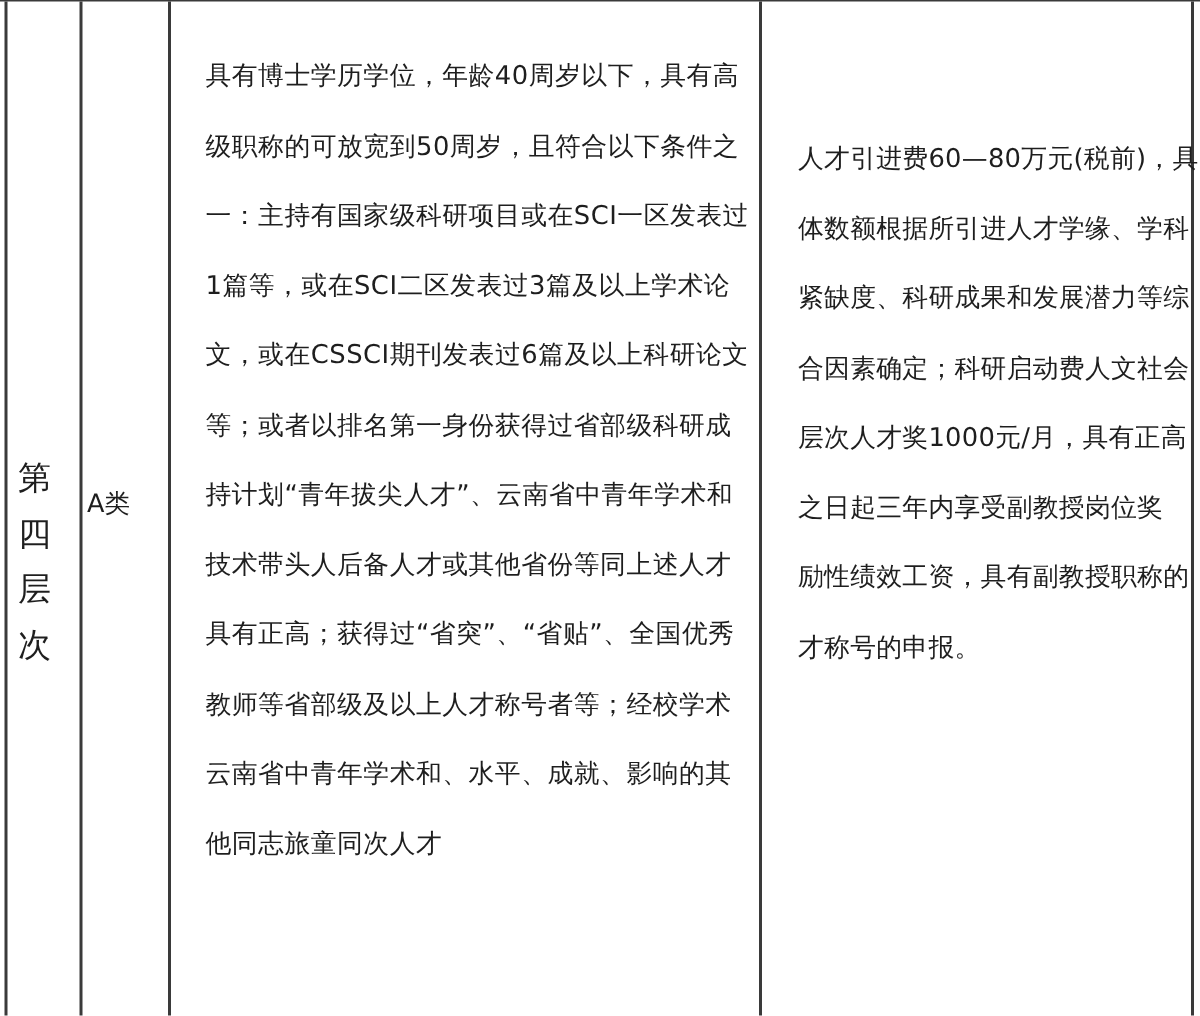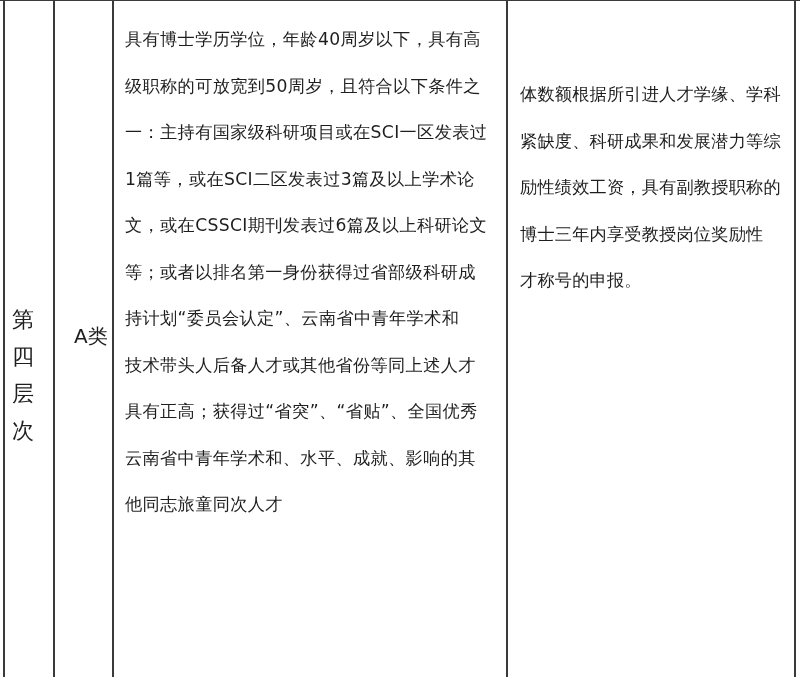--- a/index.html
+++ b/index.html
@@ -47,38 +47,38 @@
       font-size: 22px;
       line-height: 37px;
       letter-spacing: 1px;
     }
     .category-cell {
       left: 54px;
       width: 59px;
     }
     .category-text {
       position: absolute;
-      left: 20px;
+      left: 4px;
       top: 324px;
-      font-size: 20px;
+      font-size: 17px;
       line-height: 22px;
     }
     .conditions-cell {
       left: 114px;
       width: 393px;
     }
     .benefits-cell {
       left: 508px;
       width: 287px;
     }
     .lines {
       position: absolute;
       left: 0;
       top: 0;
-      margin: 4px;
+      margin: 16px;
       padding: 0;
       list-style: none;
     }
     .conditions-cell .lines {
       left: 7px;
       top: 11px;
     }
     .benefits-cell .lines {
       left: 8px;
       top: 66px;
@@ -116,30 +116,34 @@
   </div>
 
   <div class="cell conditions-cell">
     <ul class="lines">
       <li class="line">具有博士学历学位，年龄40周岁以下，具有高</li>
       <li class="line">级职称的可放宽到50周岁，且符合以下条件之</li>
       <li class="line">一：主持有国家级科研项目或在SCI一区发表过</li>
       <li class="line">1篇等，或在SCI二区发表过3篇及以上学术论</li>
       <li class="line">文，或在CSSCI期刊发表过6篇及以上科研论文</li>
       <li class="line">等；或者以排名第一身份获得过省部级科研成</li>
-      <li class="line">持计划“委员会认定”、云南省中青年学术和</li>
+      <li class="line">持计划“青年拔尖人才”、云南省中青年学术和</li>
       <li class="line">技术带头人后备人才或其他省份等同上述人才</li>
       <li class="line">具有正高；获得过“省突”、“省贴”、全国优秀</li>
+      <li class="line">教师等省部级及以上人才称号者等；经校学术</li>
       <li class="line">云南省中青年学术和、水平、成就、影响的其</li>
       <li class="line">他同志旅童同次人才</li>
     </ul>
   </div>
 
   <div class="cell benefits-cell">
     <ul class="lines">
+      <li class="line">人才引进费60—80万元(税前)，具</li>
       <li class="line">体数额根据所引进人才学缘、学科</li>
       <li class="line">紧缺度、科研成果和发展潜力等综</li>
+      <li class="line">合因素确定；科研启动费人文社会</li>
+      <li class="line">层次人才奖1000元/月，具有正高</li>
+      <li class="line">之日起三年内享受副教授岗位奖</li>
       <li class="line">励性绩效工资，具有副教授职称的</li>
-      <li class="line">博士三年内享受教授岗位奖励性</li>
       <li class="line">才称号的申报。</li>
     </ul>
   </div>
 </div>
 
 </body></html>

